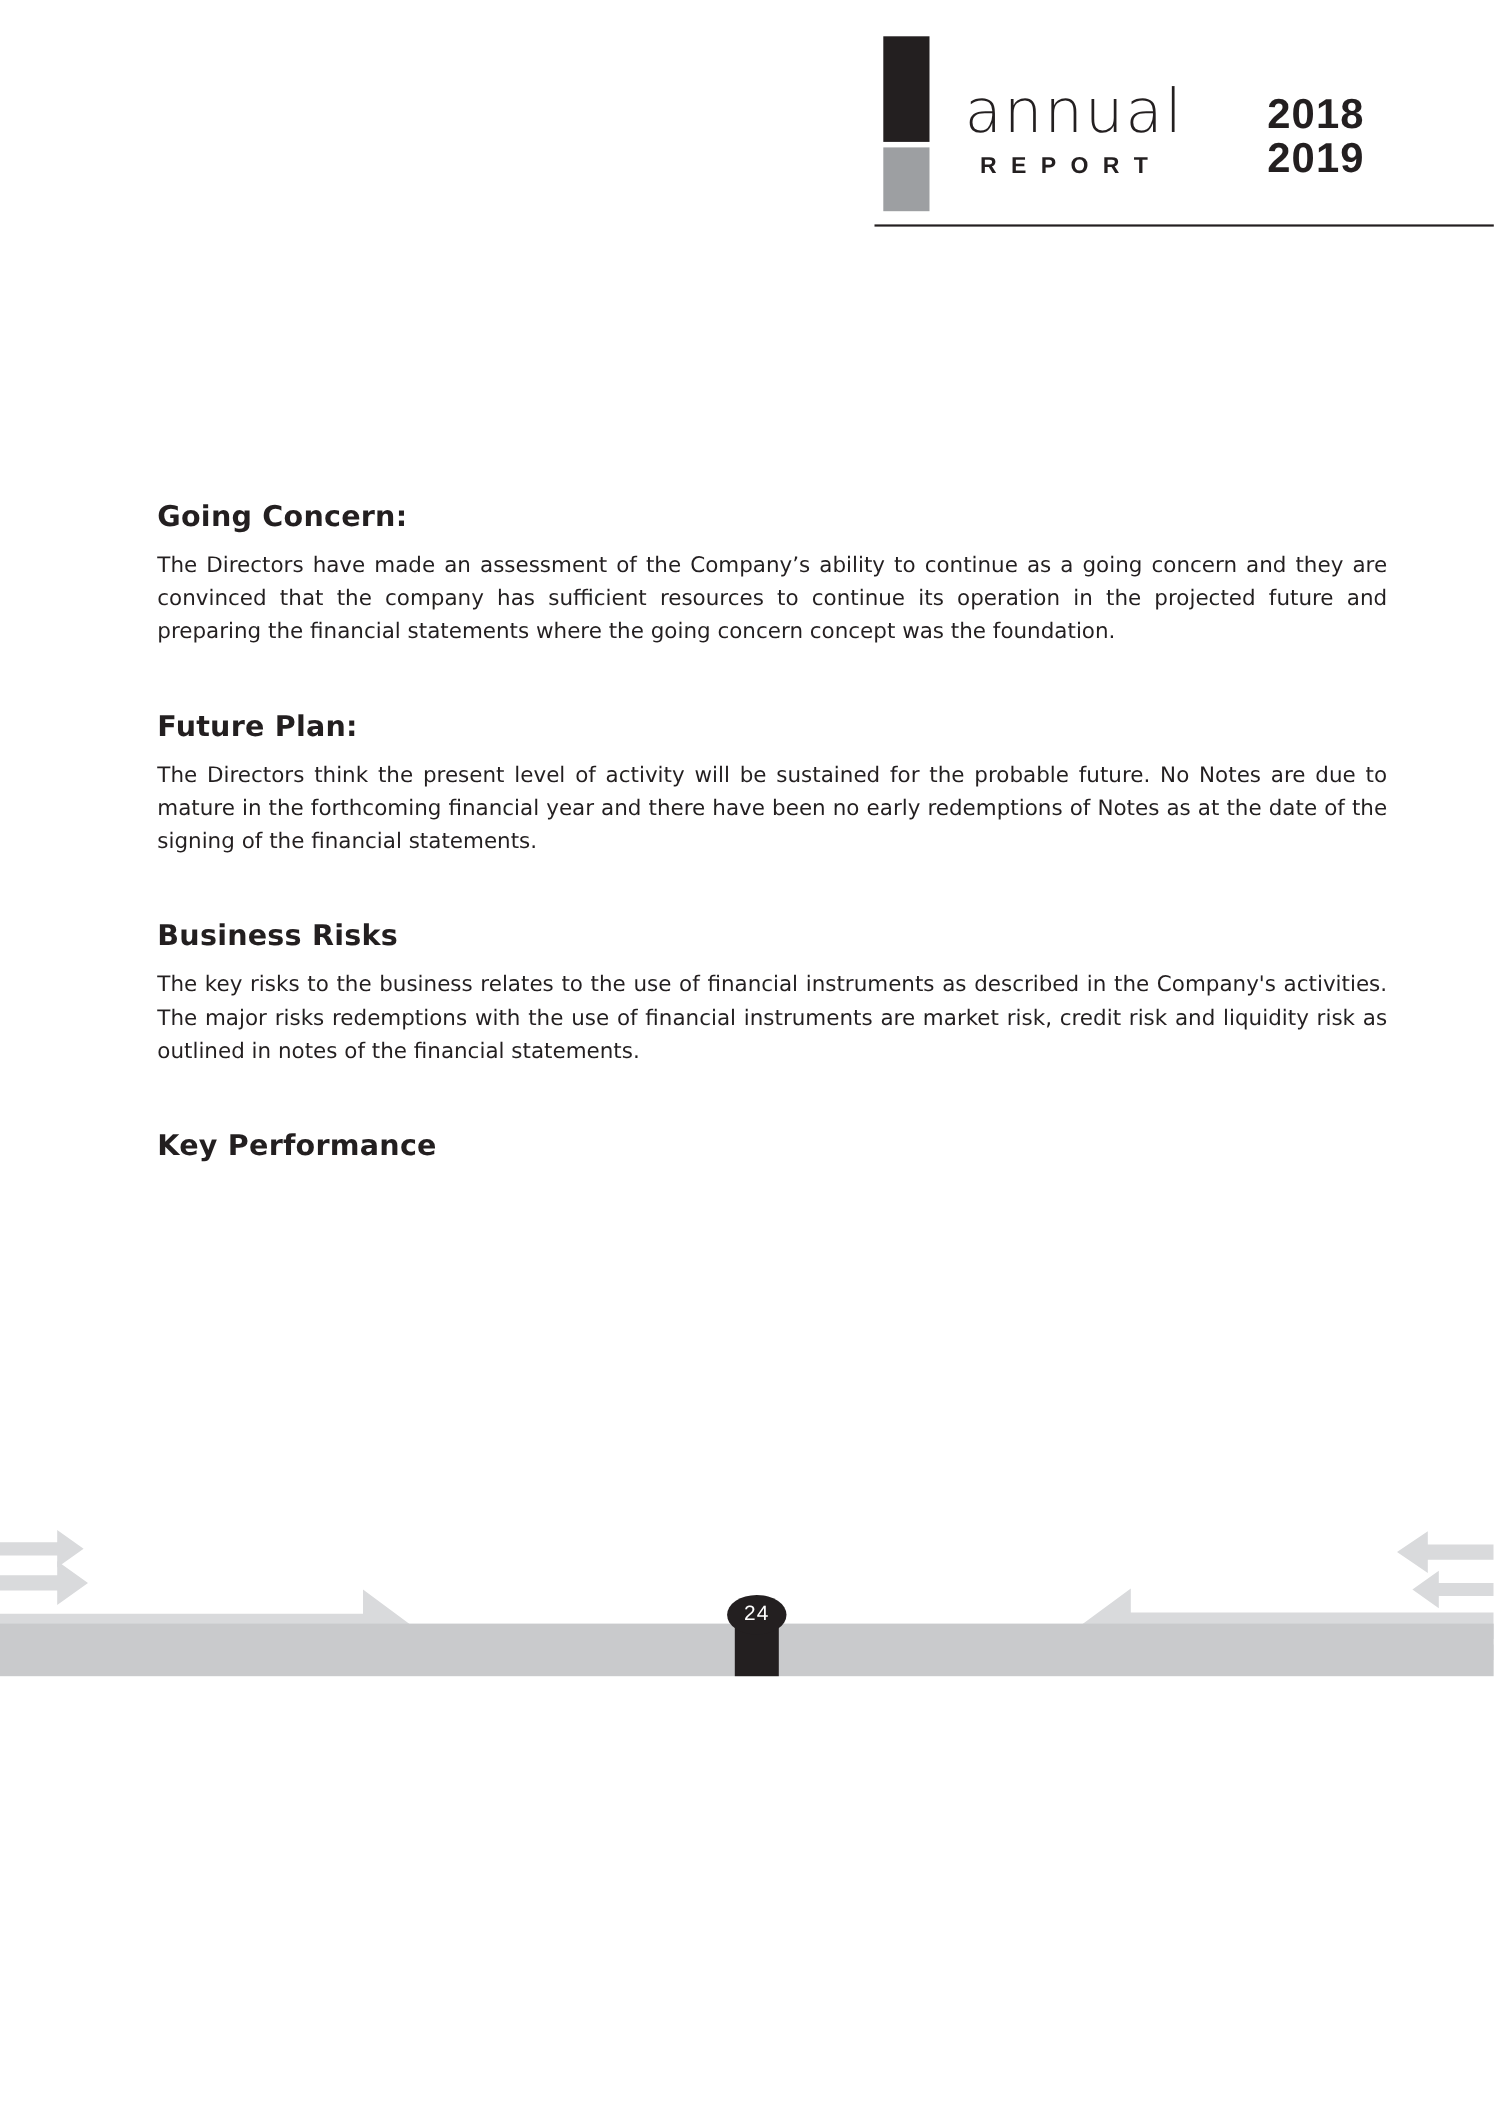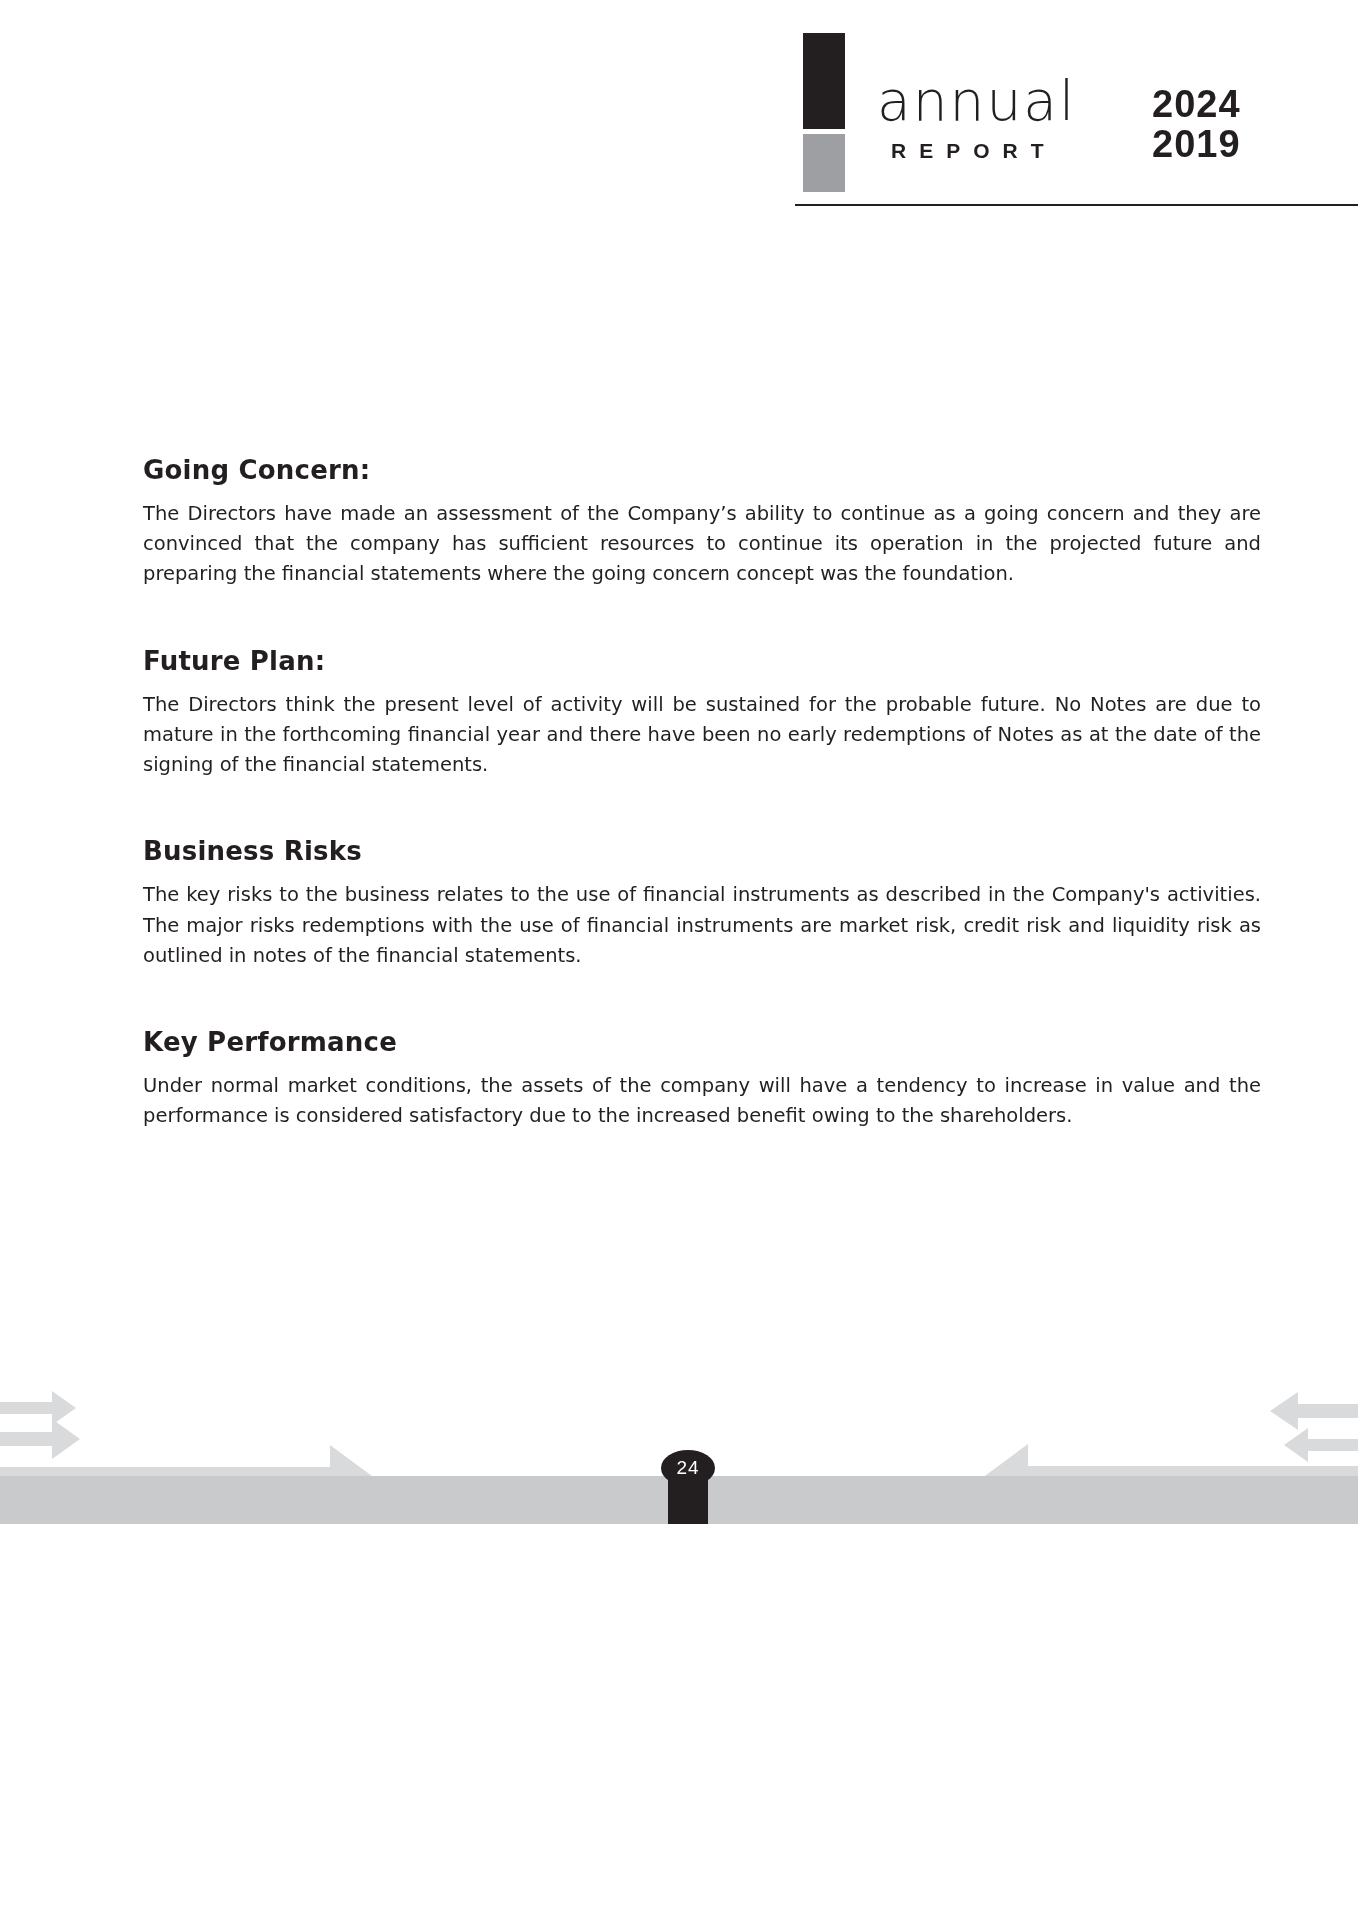--- a/index.html
+++ b/index.html
@@ -173,21 +173,21 @@
 <body>
 
 <div class="page">
 
   <div class="header">
     <div class="logo-bar-dark"></div>
     <div class="logo-bar-grey"></div>
     <div class="logo-word">annual</div>
     <div class="logo-sub">REPORT</div>
     <div class="logo-years">
-      <div>2024</div>
+      <div>2018</div>
       <div>2019</div>
     </div>
     <div class="header-rule"></div>
   </div>
 
   <div class="content">
 
     <div class="section">
       <h2 class="sec-title">Going Concern:</h2>
       <p class="sec-body">The Directors have made an assessment of the Company’s ability to continue as a going concern and they are convinced that the company has sufficient resources to continue its operation in the projected future and preparing the financial statements where the going concern concept was the foundation.</p>
@@ -198,21 +198,20 @@
       <p class="sec-body">The Directors think the present level of activity will be sustained for the probable future. No Notes are due to mature in the forthcoming financial year and there have been no early redemptions of Notes as at the date of the signing of the financial statements.</p>
     </div>
 
     <div class="section">
       <h2 class="sec-title">Business Risks</h2>
       <p class="sec-body">The key risks to the business relates to the use of financial instruments as described in the Company's activities. The major risks redemptions with the use of financial instruments are market risk, credit risk and liquidity risk as outlined in notes of  the financial statements.</p>
     </div>
 
     <div class="section">
       <h2 class="sec-title">Key Performance</h2>
-      <p class="sec-body">Under normal market conditions, the assets of the company will have a tendency to increase in value and the performance is considered satisfactory due to the increased benefit owing to the shareholders.</p>
     </div>
 
   </div>
 
   <div class="footer">
     <svg class="arrow-svg" viewBox="0 0 1358 240">
 
       <g fill="#d9dadc">
         <path d="M0 118 h52 v-11 l24 17 -24 17 v-11 H0 z"></path>
         <path d="M0 148 h52 v-13 l28 20 -28 20 v-13 H0 z"></path>

